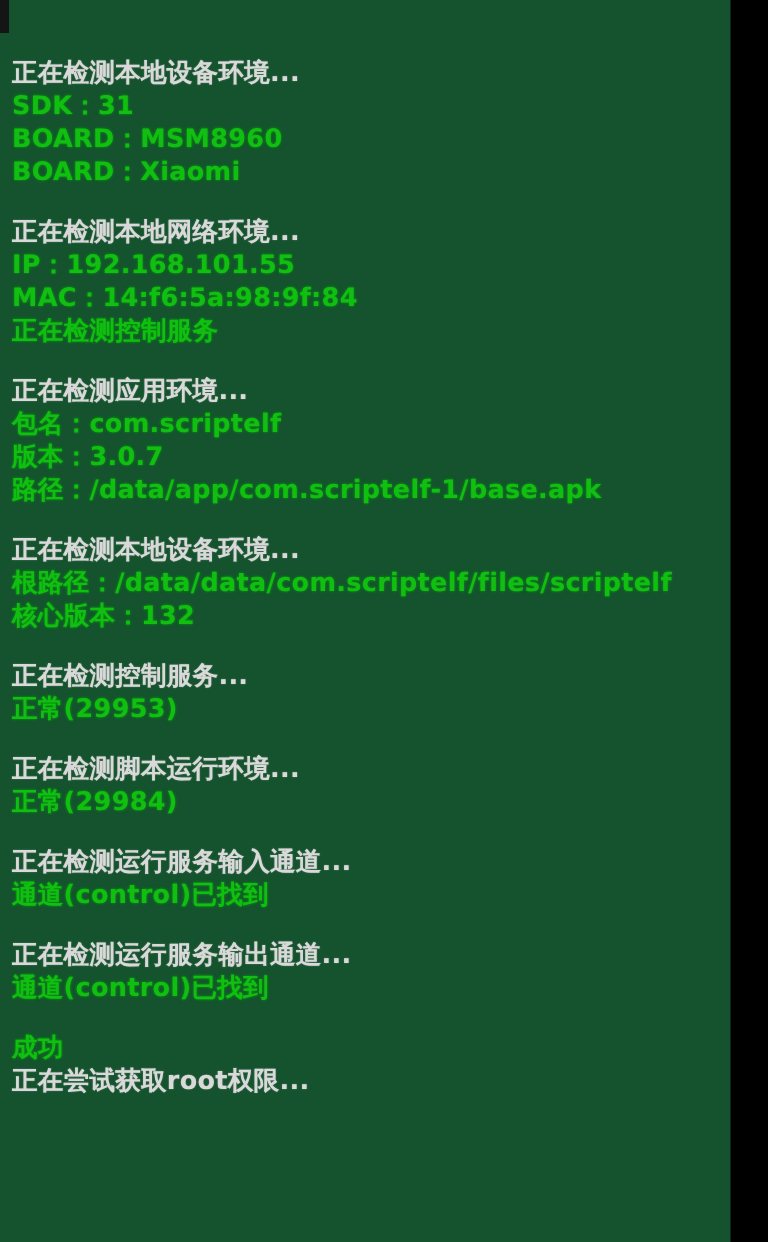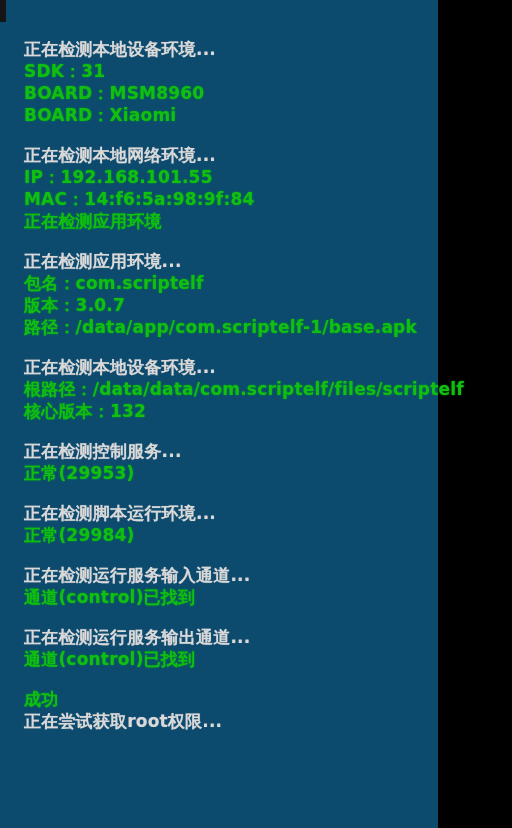--- a/index.html
+++ b/index.html
@@ -12,24 +12,24 @@
     width: 512px;
     height: 828px;
     overflow: hidden;
     font-family: "DejaVu Sans", "Liberation Sans", sans-serif;
     -webkit-font-smoothing: none;
   }
   #console {
     position: absolute;
     left: 0;
     top: 0;
-    width: 438px;
+    width: 487px;
     height: 828px;
-    background: #0c4a6e;
-    padding: 38px 0 0 24px;
+    background: #14532d;
+    padding: 38px 0 0 8px;
     box-sizing: border-box;
   }
   
   #console::before {
     content: "";
     position: absolute;
     left: 0; top: 0;
     width: 6px; height: 22px;
     background: #151515;
     pointer-events: none;
@@ -64,21 +64,21 @@
     <div class="log-section">
       <span class="log-line status">正在检测本地设备环境...</span>
       <span class="log-line result">SDK：31</span>
       <span class="log-line result">BOARD：MSM8960</span>
       <span class="log-line result">BOARD：Xiaomi</span>
     </div>
     <div class="log-section">
       <span class="log-line status">正在检测本地网络环境...</span>
       <span class="log-line result">IP：192.168.101.55</span>
       <span class="log-line result">MAC：14:f6:5a:98:9f:84</span>
-      <span class="log-line result">正在检测应用环境</span>
+      <span class="log-line result">正在检测控制服务</span>
     </div>
     <div class="log-section">
       <span class="log-line status">正在检测应用环境...</span>
       <span class="log-line result">包名：com.scriptelf</span>
       <span class="log-line result">版本：3.0.7</span>
       <span class="log-line result">路径：/data/app/com.scriptelf-1/base.apk</span>
     </div>
     <div class="log-section">
       <span class="log-line status">正在检测本地设备环境...</span>
       <span class="log-line result">根路径：/data/data/com.scriptelf/files/scriptelf</span>

